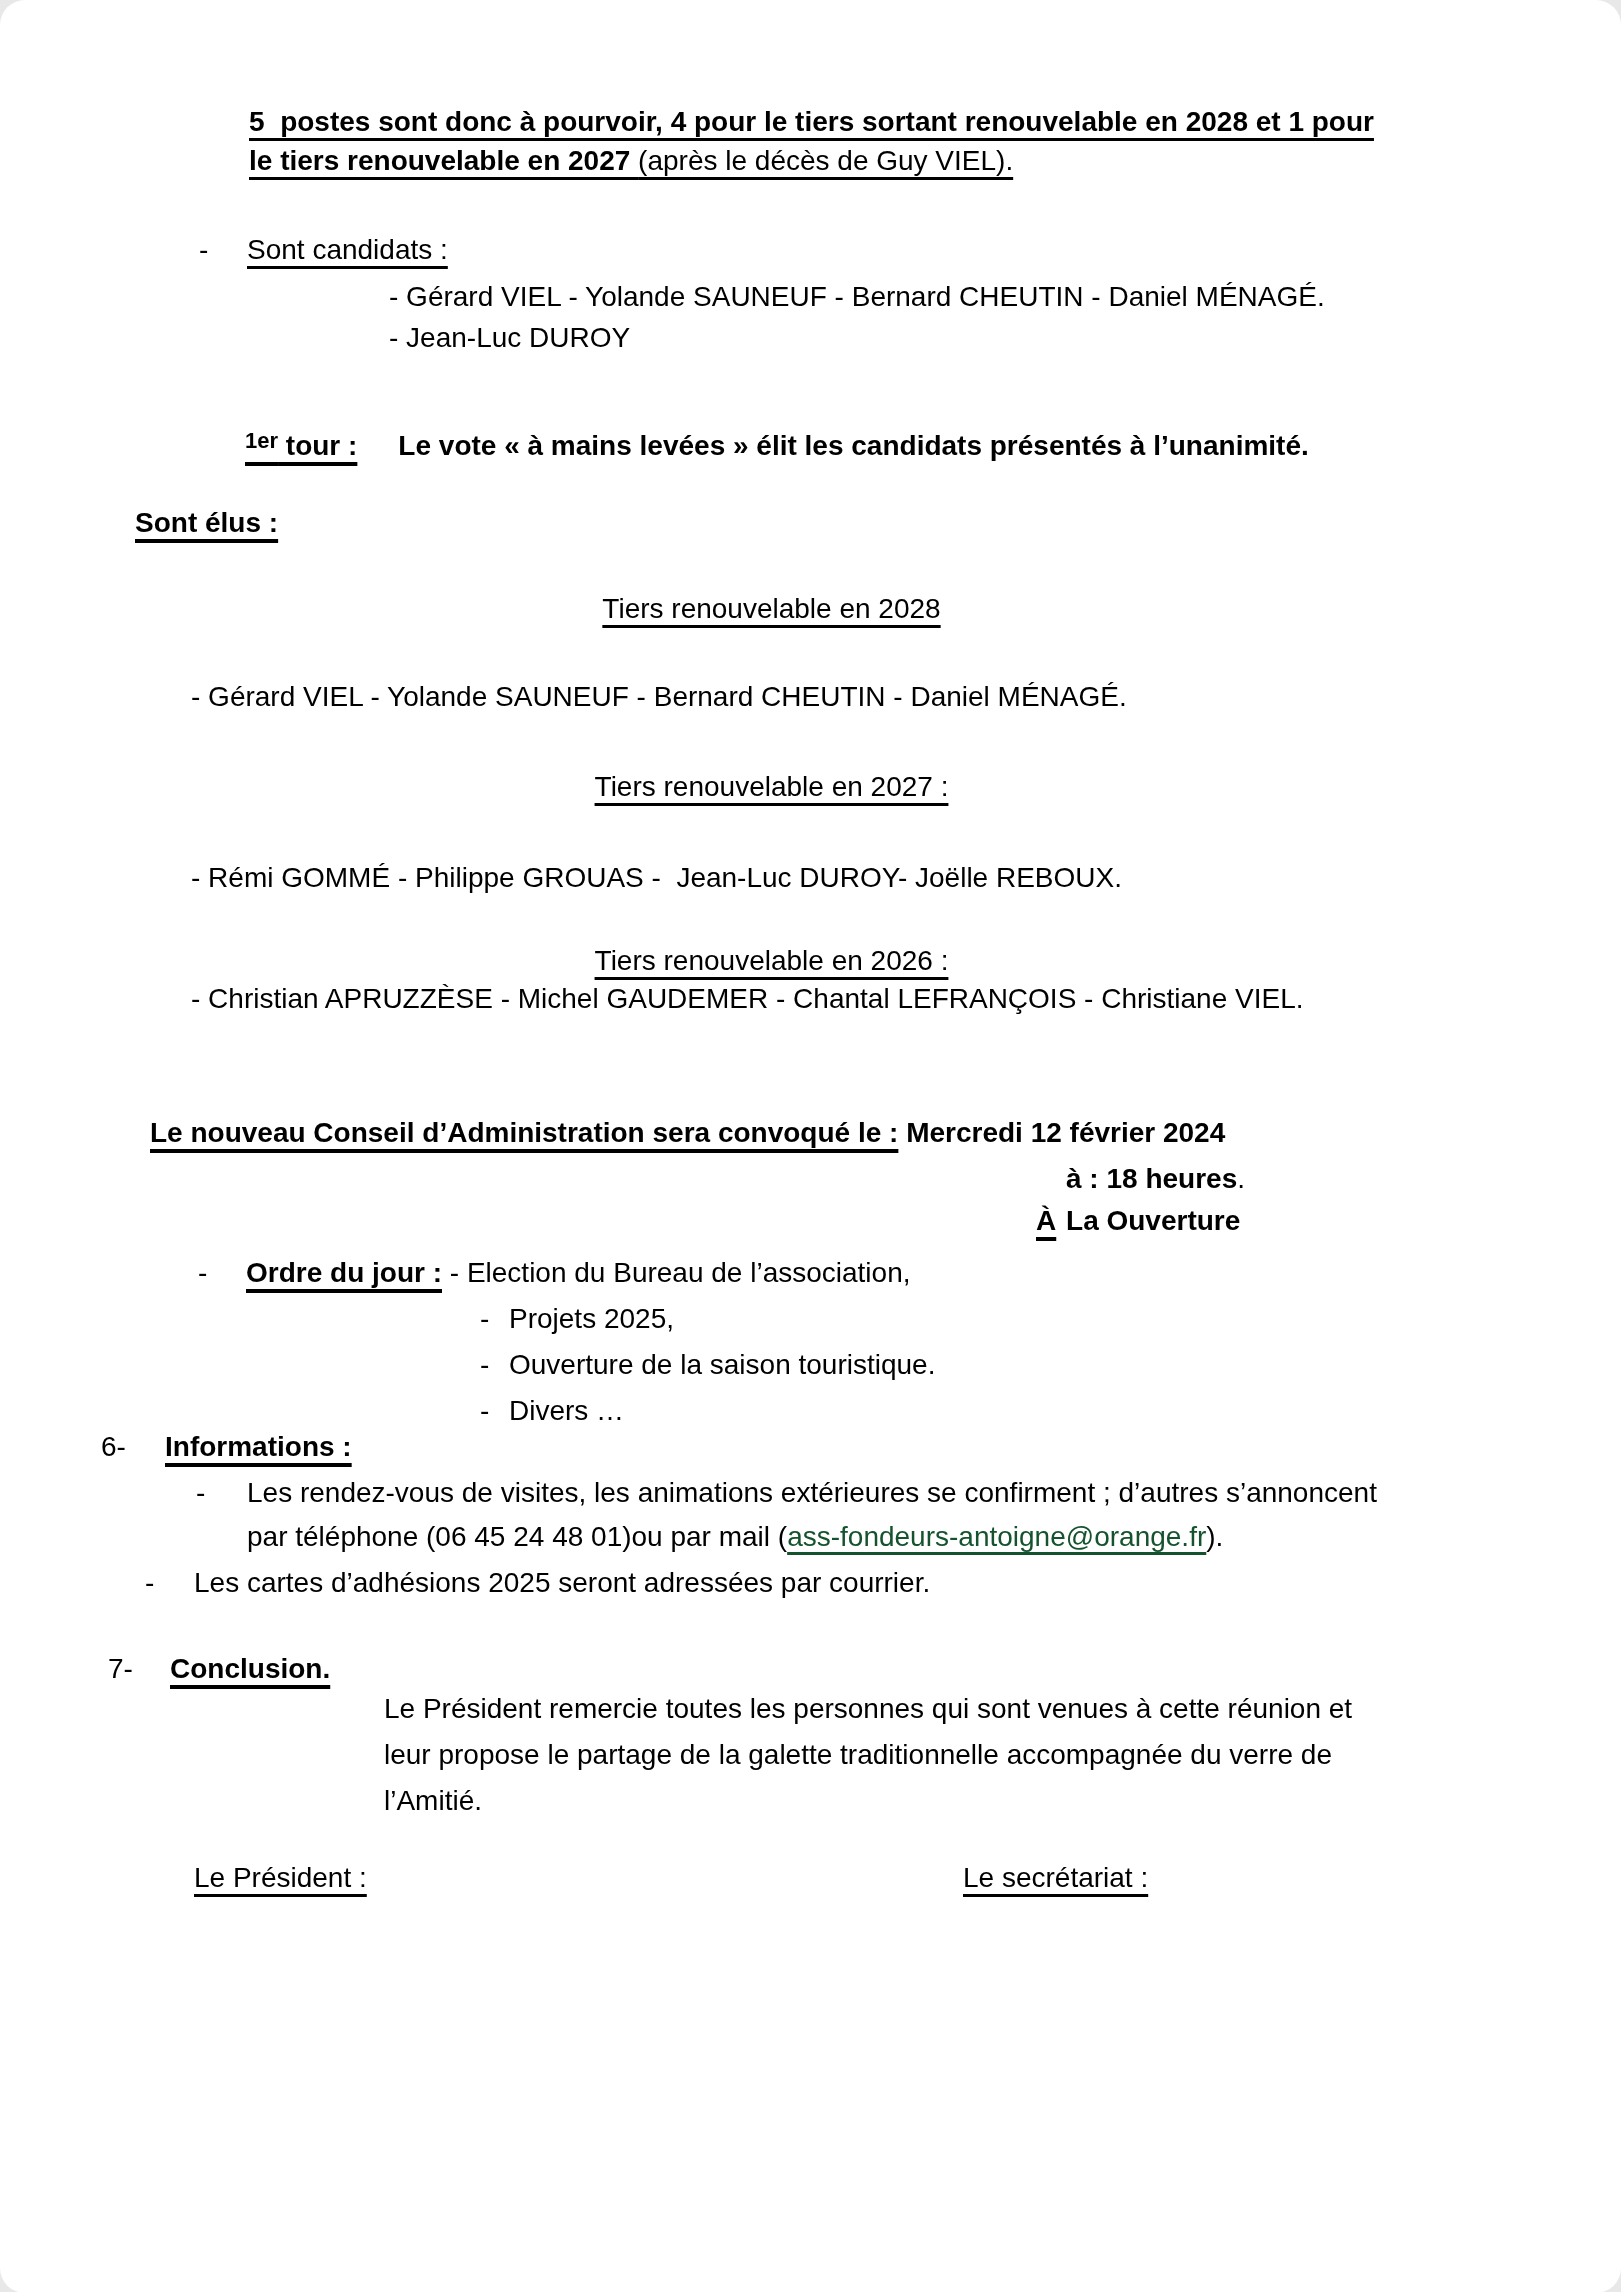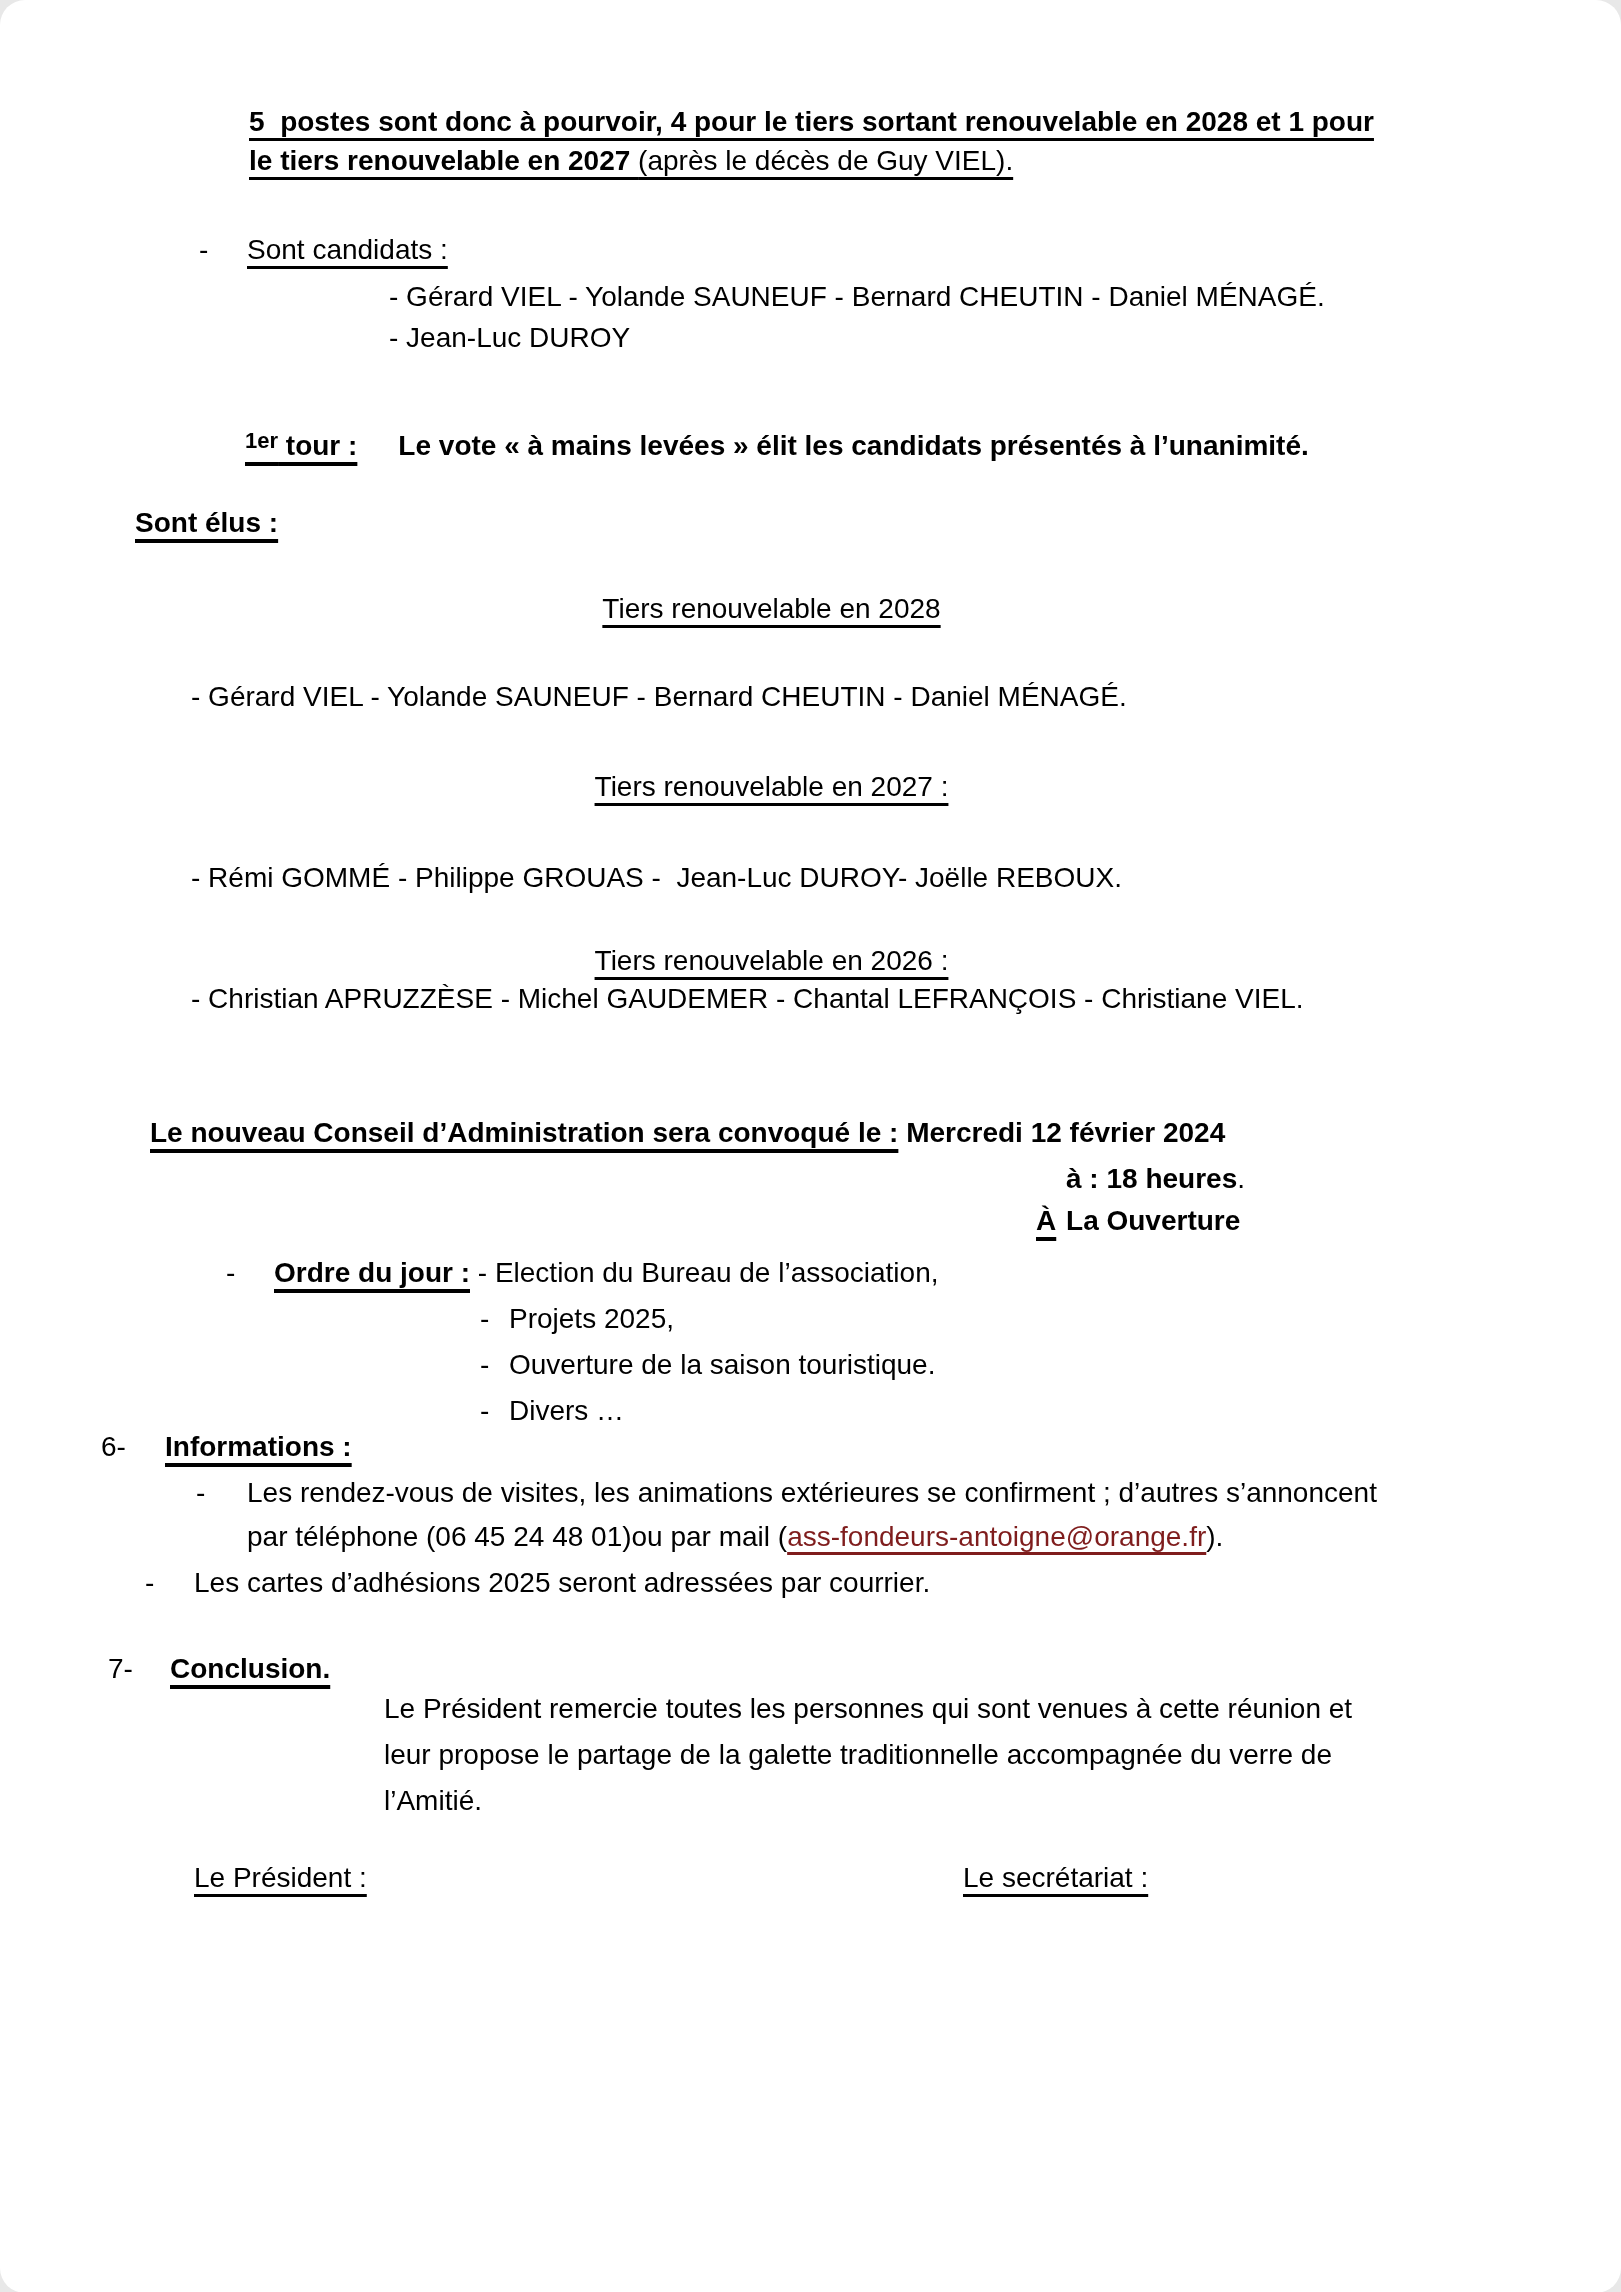--- a/index.html
+++ b/index.html
@@ -45,30 +45,30 @@
   .h2026{top:947px;}
   .n2028{top:683px;left:191px;}
   .n2027{top:864px;left:191px;}
   .n2026{top:985px;left:191px;}
   
   .l-convoc{top:1119px;left:150px;}
   .l-heures{top:1165px;left:1066px;}
   .l-fonderie{top:1207px;left:1036px;}
   .place-rest{margin-left:9.8px;}
   
-  .l-ordre{top:1259px;left:198px;margin-left:28px;}
+  .l-ordre{top:1259px;left:198px;}
   .l-projets{top:1305px;left:480px;}
   .l-ouverture{top:1351px;left:480px;}
   .l-divers{top:1397px;left:480px;}
   
   .l-info{top:1433px;left:101px;}
   .l-rv1{top:1479px;left:196px;}
   .l-rv2{top:1523px;left:247px;}
   .l-cartes{top:1569px;left:145px;}
-  a.mail{color:#7f1d1d;text-decoration:underline;text-decoration-thickness:2.9px;text-underline-offset:5.9px;cursor:pointer;}
+  a.mail{color:#14532d;text-decoration:underline;text-decoration-thickness:2.9px;text-underline-offset:5.9px;cursor:pointer;}
   
   .l-concl-head{top:1655px;left:108px;}
   .l-concl-para{top:1686px;left:384px;line-height:46px;}
   
   .l-president{top:1864px;left:194px;}
   .l-secretariat{top:1864px;left:963px;text-align:right;}
 </style>
 </head>
 <body>
 

